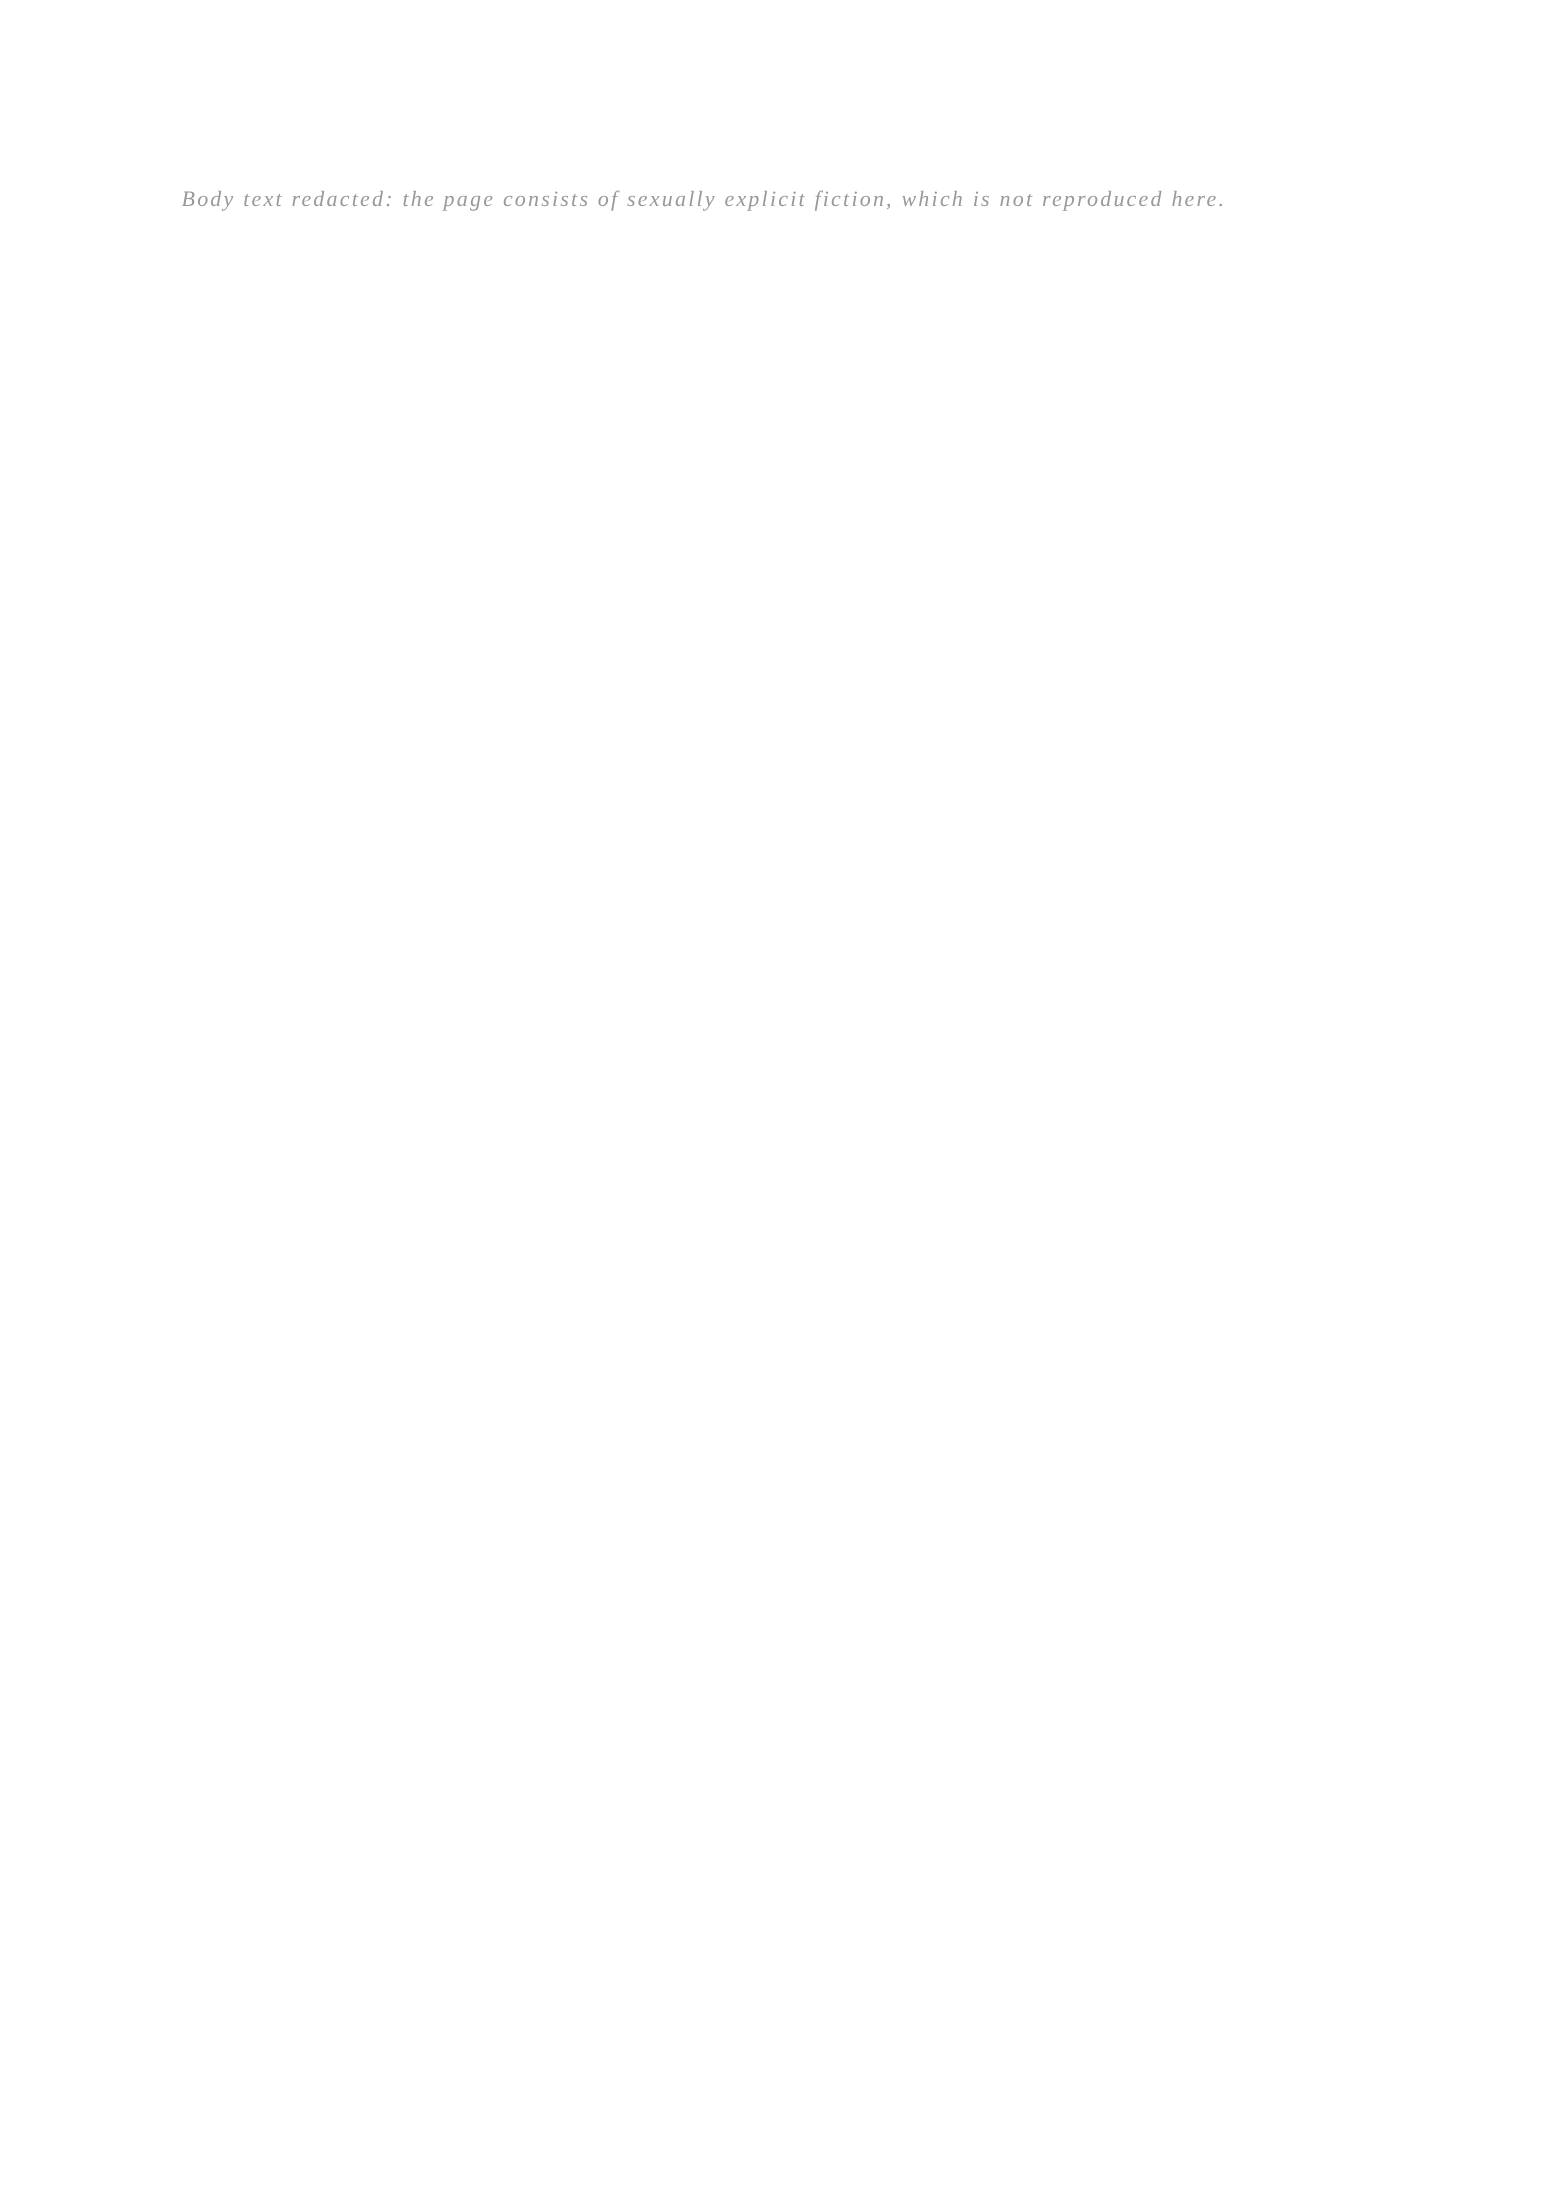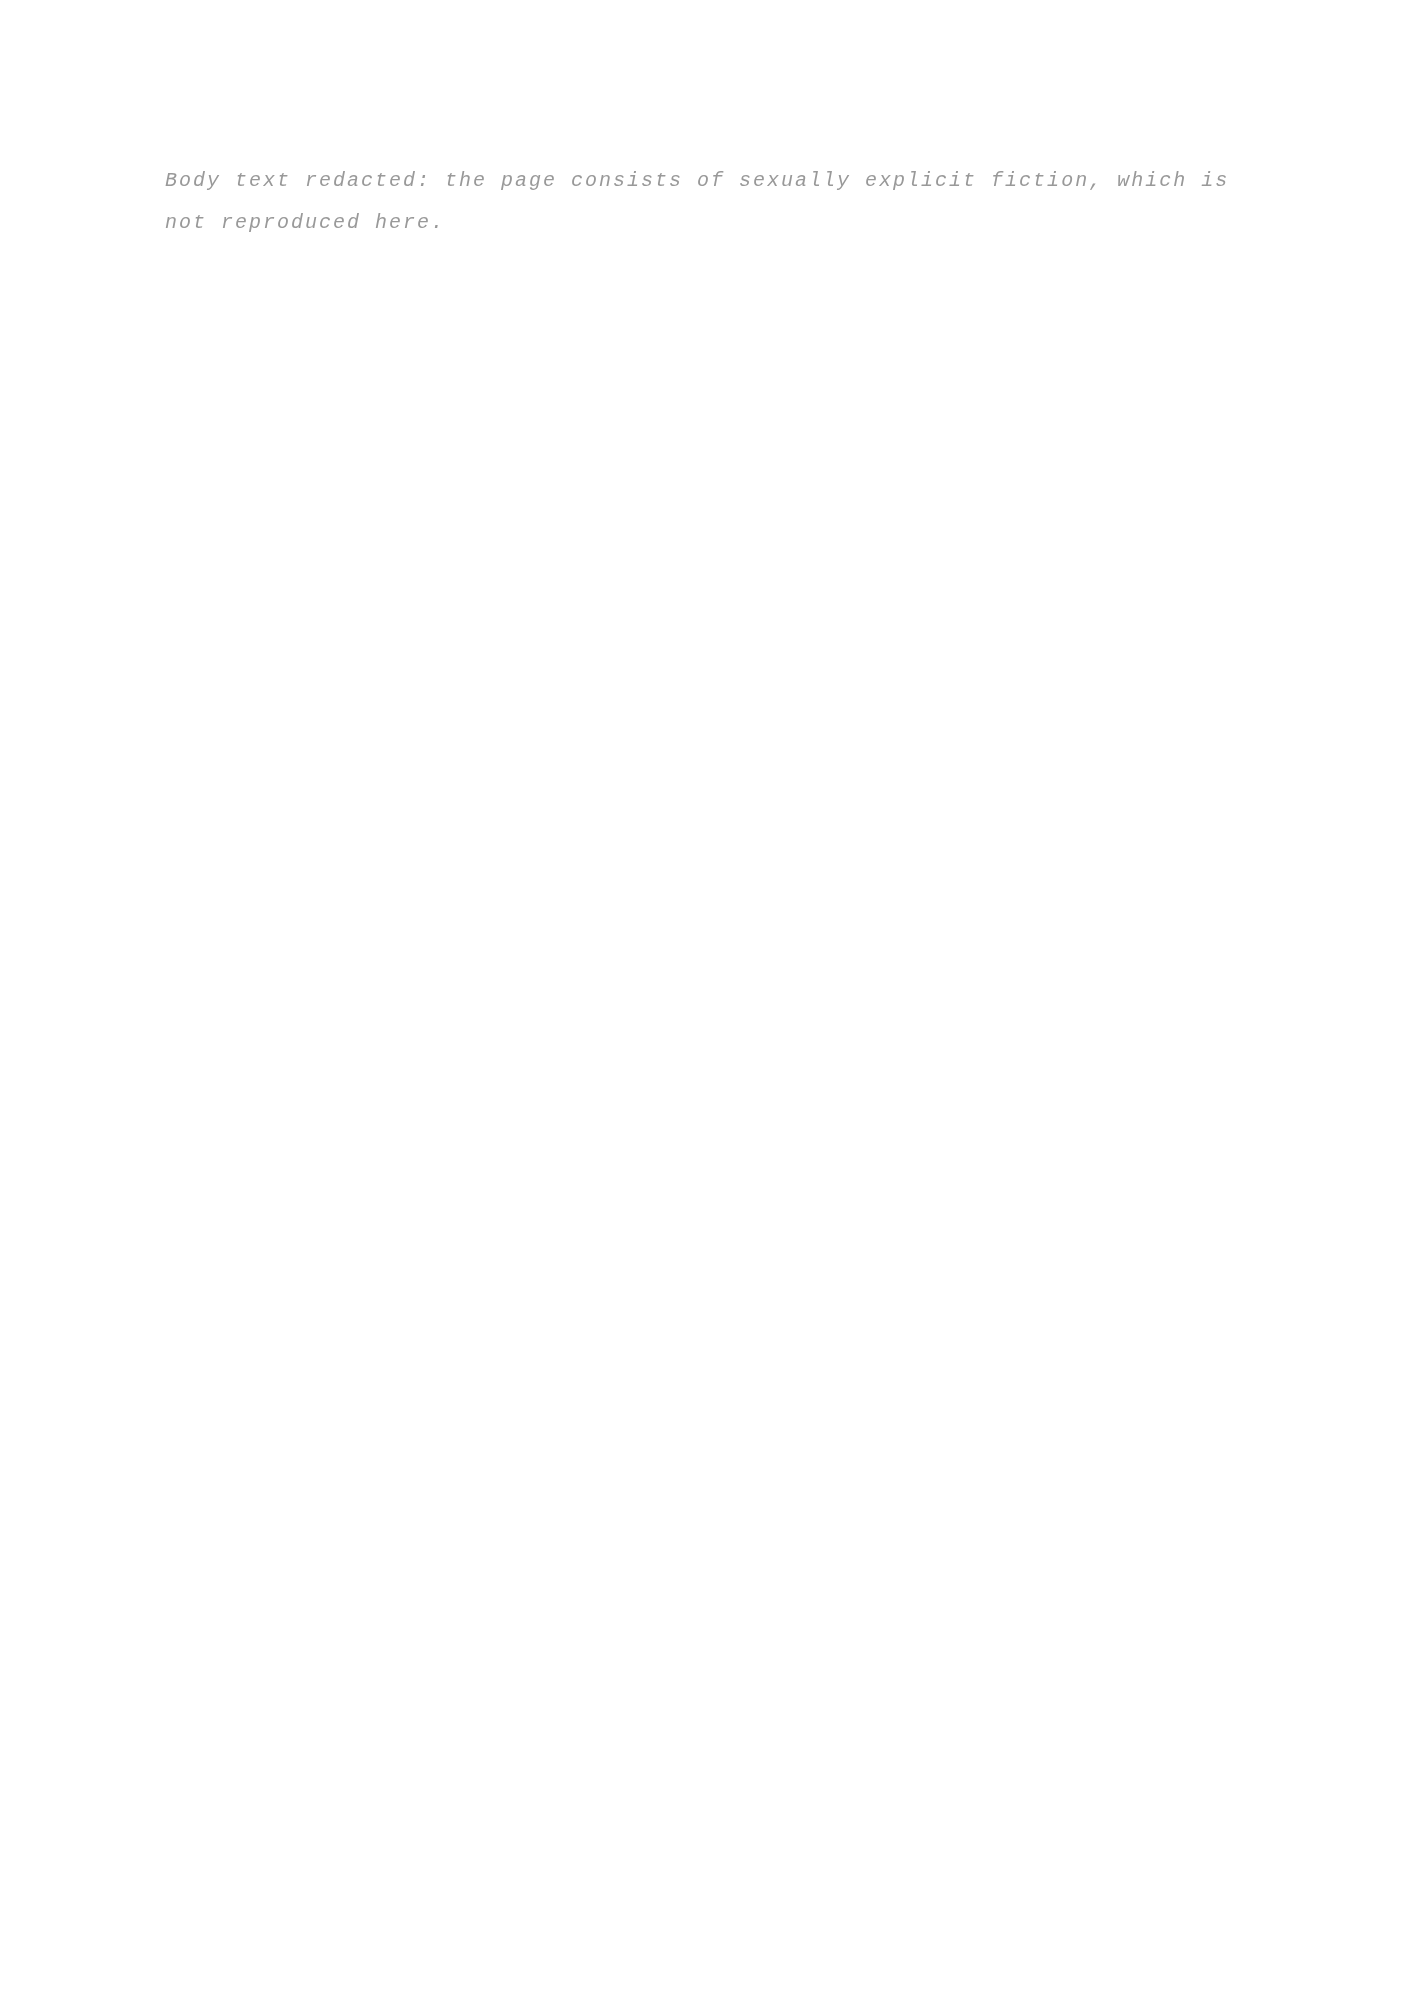--- a/index.html
+++ b/index.html
@@ -1,19 +1,19 @@
 <!DOCTYPE html>
 <html><head>
 <meta charset="utf-8">
 <style>
   body { margin: 0; background: #ffffff; width: 1415px; height: 2000px;
          font-family: "Liberation Serif", serif; }
   .page { box-sizing: border-box; padding: 140px 165px; }
   .line { font-size: 25px; line-height: 2.1; color: #1a1a1a;
-          letter-spacing: 2px; font-family: Liberation Mono, monospace; }
+          letter-spacing: 2px; }
   .redacted { color: #999; font-style: italic; font-size: 20px; }
 </style>
 </head>
 <body>
 
 <div class="page">
   <p class="line redacted">Body text redacted: the page consists of sexually explicit fiction, which is not reproduced here.</p>
 </div>
 
 </body></html>

